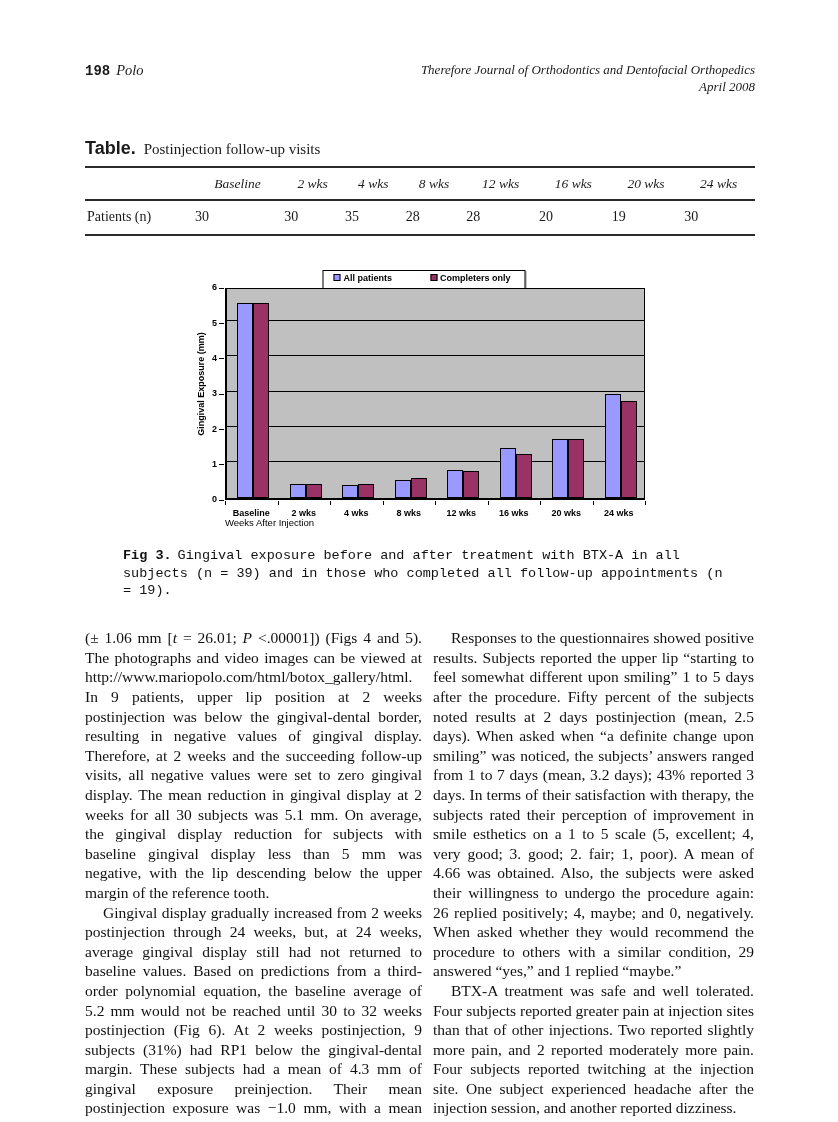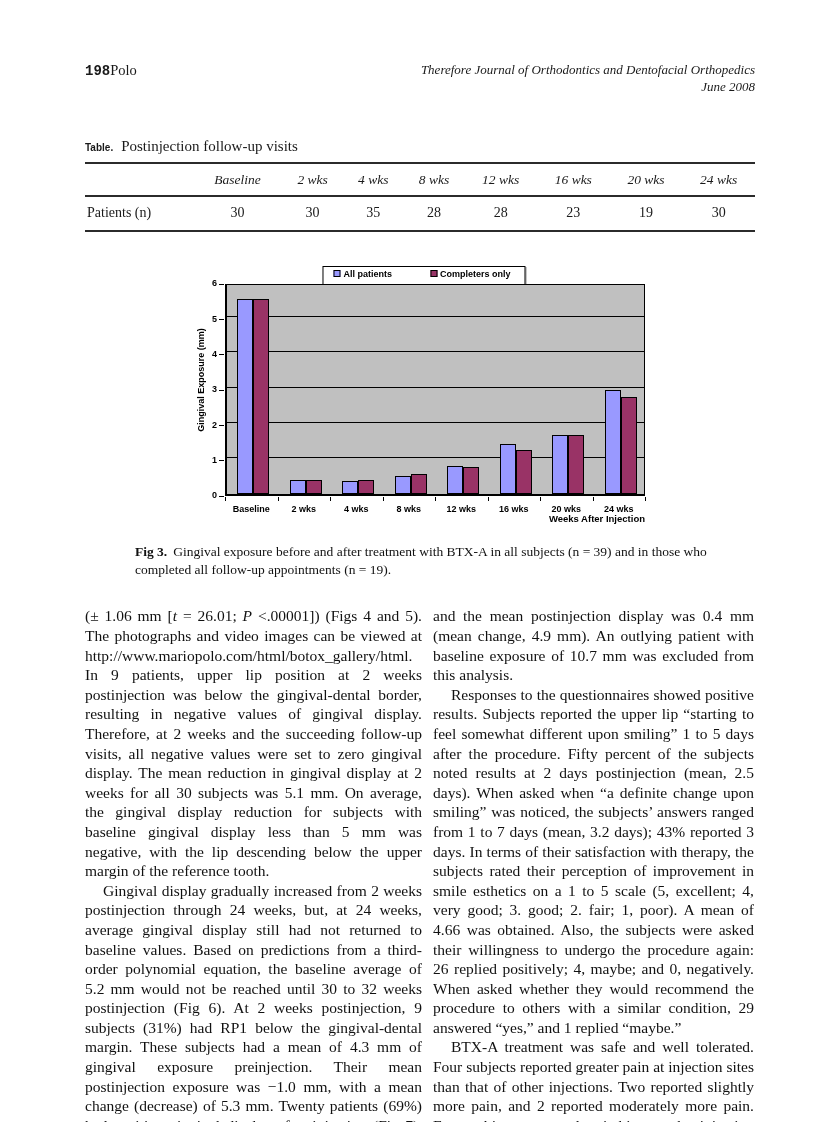--- a/index.html
+++ b/index.html
@@ -9,35 +9,35 @@
     width:838px; height:1122px;
     background:#ffffff;
     color:#1a1a1a;
     padding:62px 83px 0 85px;
     overflow:hidden;
   }
   
   .runhead { display:flex; justify-content:space-between; align-items:flex-start; }
   .runhead-left { font-family:"Liberation Sans",sans-serif; font-size:14px; }
   .pageno { font-weight:bold;font-family:Liberation Mono, monospace; }
-  .author { font-family:"Liberation Serif",serif; font-size:14.5px; }
+  .author { font-family:"Liberation Serif",serif; font-style:italic; font-size:14.5px; margin-left:6px; }
   .runhead-right { text-align:right; font-family:"Liberation Serif",serif; font-style:italic; font-size:13px; line-height:1.3; }
 
   
   .tablewrap { margin-top:42px; }
   .table-title { font-size:15px; font-family:"Liberation Serif",serif; margin-bottom:7px; }
-  .table-title .tlabel { font-family:"Liberation Sans",sans-serif; font-weight:bold; font-size:10px; margin-right:8px; }
+  .table-title .tlabel { font-family:"Liberation Sans",sans-serif; font-weight:bold; font-size:18px; margin-right:8px; }
   table.datatable { width:100%; border-collapse:collapse; border-top:2px solid #2b2b2b; border-bottom:2px solid #2b2b2b; }
   table.datatable thead tr { border-bottom:2px solid #2b2b2b; }
   table.datatable th {
     font-family:"Liberation Serif",serif; font-style:italic; font-weight:normal;
     font-size:13.5px; text-align:center; padding:8px 2px 7px;
   }
   table.datatable td {
-    font-family:"Liberation Serif",serif; font-size:14px; text-align:center; padding:8px 2px 9px;
+    font-family:"Liberation Serif",serif; font-size:14px; padding:8px 2px 9px;
   }
   table.datatable .rowlabel { text-align:left; font-style:normal; width:108px; }
 
   
   .chart {
     position:relative; width:462px; height:270px;
     margin:25px 0 0 108px;
     font-family:"Liberation Sans",sans-serif;
   }
   .legend {
@@ -59,26 +59,26 @@
   .bar { position:absolute; bottom:0; border:1px solid #000; }
   .ytick-label { position:absolute; width:22px; text-align:right; font-size:9px; font-weight:bold; color:#000; }
   .ytick-mark { position:absolute; width:5px; height:1px; background:#000; }
   .xtick-mark { position:absolute; width:1px; height:4px; background:#000; }
   .xcat-label { position:absolute; text-align:center; font-size:9px; font-weight:bold; color:#000; }
   .y-title {
     position:absolute; left:-62px; top:118px; width:140px;
     transform:rotate(-90deg); transform-origin:center;
     text-align:center; font-size:9px; font-weight:bold; color:#000;
   }
-  .x-title { position:absolute; left:32px; width:420px; top:256px; text-align:right; font-size:9.5px; font-weight:bold; color:#000; }
+  .x-title { position:absolute; left:32px; width:420px; top:256px; text-align:left; font-size:9.5px; font-weight:normal; color:#000; }
 
   
   .caption {
-    margin:16px 0 0 50px; width:600px;
-    font-family:Liberation Serif, serif; font-size:13.5px; line-height:1.32; color:#111;
+    margin:16px 0 0 38px; width:600px;
+    font-family:Liberation Mono, monospace; font-size:13.5px; line-height:1.32; color:#111;
   }
   .caption .clabel { font-weight:bold; margin-right:6px; }
 
   
   .bodytext {
     display:flex; gap:11px; margin-top:28px;
     font-family:"Liberation Serif",serif; font-size:15.5px; line-height:1.265; color:#111;
   }
   .col-left  { width:337px; }
   .col-right { width:321px; }
@@ -90,21 +90,21 @@
 <body>
 
 <div class="page">
 
   <div class="runhead">
     <div class="runhead-left">
       <span class="pageno">198</span><span class="author">Polo</span>
     </div>
     <div class="runhead-right">
       <div>Therefore Journal of Orthodontics and Dentofacial Orthopedics</div>
-      <div>June 2008</div>
+      <div>April 2008</div>
     </div>
   </div>
 
   <div class="tablewrap">
     <div class="table-title">
       <span class="tlabel">Table.</span><span>Postinjection follow-up visits</span>
     </div>
     <table class="datatable">
       <thead>
         <tr>
@@ -120,21 +120,21 @@
         </tr>
       </thead>
       <tbody>
         <tr>
           <td class="rowlabel">Patients (n)</td>
           <td>30</td>
           <td>30</td>
           <td>35</td>
           <td>28</td>
           <td>28</td>
-          <td>23</td>
+          <td>20</td>
           <td>19</td>
           <td>30</td>
         </tr>
       </tbody>
     </table>
   </div>
 
   <div class="chart">
     <div class="legend">
       <span class="legend-item">
@@ -208,19 +208,18 @@
     <span class="clabel">Fig 3.</span><span>Gingival exposure before and after treatment with BTX-A in all subjects (n = 39) and in those who completed all follow-up appointments (n = 19).</span>
   </div>
 
   <div class="bodytext">
     <div class="col-left">
       <p><span>(± 1.06 mm [</span><span class="it">t</span><span> = 26.01; </span><span class="it">P</span><span> &lt;.00001]) (Figs 4 and 5). The photographs and video images can be viewed at http://www.mariopolo.com/html/botox_gallery/html.</span></p>
       <p>In 9 patients, upper lip position at 2 weeks postinjection was below the gingival-dental border, resulting in negative values of gingival display. Therefore, at 2 weeks and the succeeding follow-up visits, all negative values were set to zero gingival display. The mean reduction in gingival display at 2 weeks for all 30 subjects was 5.1 mm. On average, the gingival display reduction for subjects with baseline gingival display less than 5 mm was negative, with the lip descending below the upper margin of the reference tooth.</p>
       <p class="indent">Gingival display gradually increased from 2 weeks postinjection through 24 weeks, but, at 24 weeks, average gingival display still had not returned to baseline values. Based on predictions from a third-order polynomial equation, the baseline average of 5.2 mm would not be reached until 30 to 32 weeks postinjection (Fig 6). At 2 weeks postinjection, 9 subjects (31%) had RP1 below the gingival-dental margin. These subjects had a mean of 4.3 mm of gingival exposure preinjection. Their mean postinjection exposure was −1.0 mm, with a mean change (decrease) of 5.3 mm. Twenty patients (69%) had positive gingival display after injection (Fig 7). The mean preinjection display for this group was 5.3 mm,</p>
     </div>
     <div class="col-right">
-      <p>and the mean postinjection display was 0.4 mm (mean change, 4.9 mm). An outlying patient with baseline exposure of 10.7 mm was excluded from this analysis.</p>
       <p class="indent">Responses to the questionnaires showed positive results. Subjects reported the upper lip “starting to feel somewhat different upon smiling” 1 to 5 days after the procedure. Fifty percent of the subjects noted results at 2 days postinjection (mean, 2.5 days). When asked when “a definite change upon smiling” was noticed, the subjects’ answers ranged from 1 to 7 days (mean, 3.2 days); 43% reported 3 days. In terms of their satisfaction with therapy, the subjects rated their perception of improvement in smile esthetics on a 1 to 5 scale (5, excellent; 4, very good; 3. good; 2. fair; 1, poor). A mean of 4.66 was obtained. Also, the subjects were asked their willingness to undergo the procedure again: 26 replied positively; 4, maybe; and 0, negatively. When asked whether they would recommend the procedure to others with a similar condition, 29 answered “yes,” and 1 replied “maybe.”</p>
       <p class="indent">BTX-A treatment was safe and well tolerated. Four subjects reported greater pain at injection sites than that of other injections. Two reported slightly more pain, and 2 reported moderately more pain. Four subjects reported twitching at the injection site. One subject experienced headache after the injection session, and another reported dizziness.</p>
     </div>
   </div>
 
 </div>
 
 </body></html>

